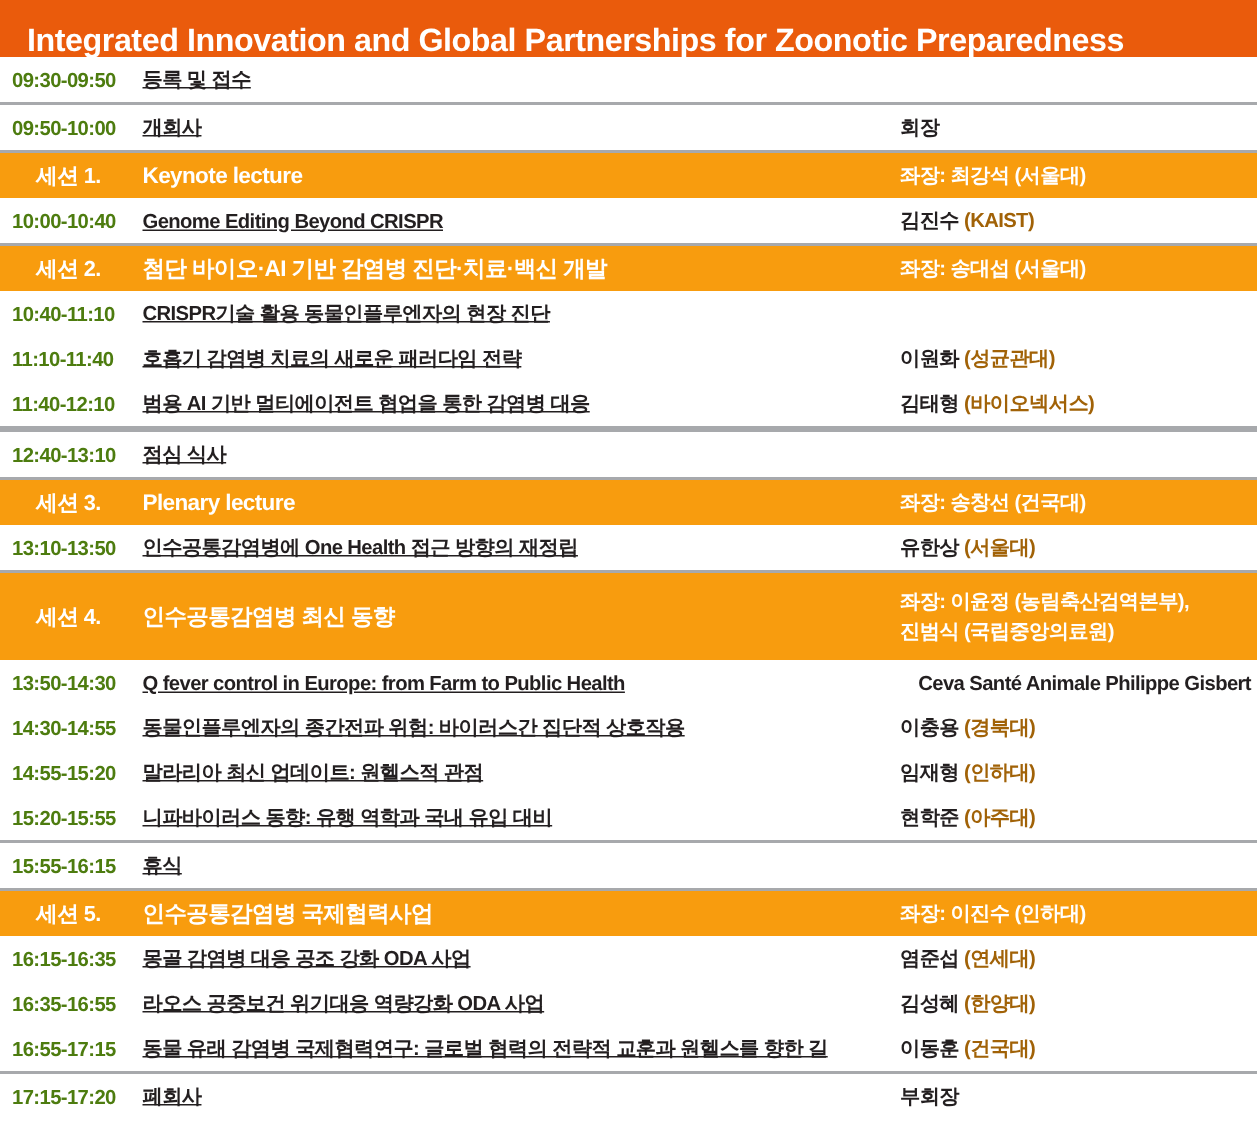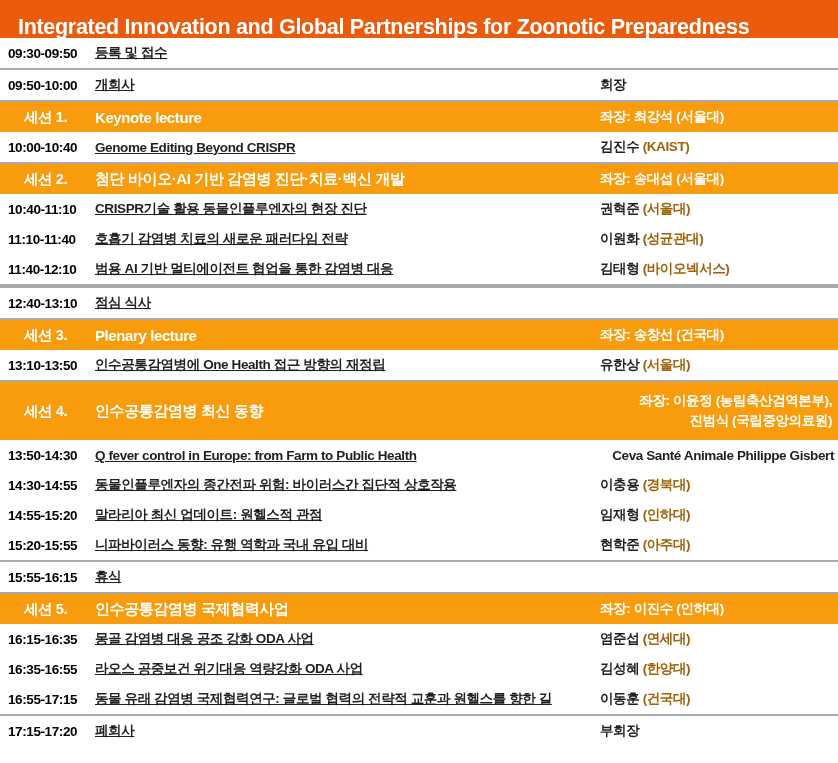--- a/index.html
+++ b/index.html
@@ -37,21 +37,21 @@
     min-height:30px;
   }
   .row .time{
     width:95px;
     flex:0 0 95px;
     padding-left:8px;
     box-sizing:border-box;
     font-size:13.5px;
     font-weight:600;
     letter-spacing:-0.4px;
-    color:#000000;
+    color:#4d7c0f;
     white-space:nowrap;
   }
   .row .title{
     flex:1 1 auto;
     padding-right:8px;
     font-size:13.5px;
     font-weight:bold;
     letter-spacing:-0.4px;
     color:#231f20;
     text-decoration:underline;
@@ -104,21 +104,21 @@
   .session .s-chair{
     flex:0 0 238px;width:238px;
     box-sizing:border-box;
     color:#ffffff;
     font-size:13.5px;font-weight:bold;
     letter-spacing:-0.4px;
     padding-right:6px;
     white-space:pre-line;
   }
   .session.two-line{min-height:58px;}
-  .session.two-line .s-chair{text-align:right;line-height:1.45;}
+  .session.two-line .s-chair{line-height:1.45;}
 </style>
 </head>
 <body>
 
 <div id="page">
 
   <div class="banner">
     <div class="banner-title">Integrated Innovation and Global Partnerships for Zoonotic Preparedness</div>
   </div>
 
@@ -147,21 +147,20 @@
       </div>
       <div class="sep"></div>
       <div class="session">
         <div class="s-no">세션 2.</div>
         <div class="s-title">첨단 바이오·AI 기반 감염병 진단·치료·백신 개발</div>
         <div class="s-chair">좌장: 송대섭 (서울대)</div>
       </div>
       <div class="row plain">
         <div class="time">10:40-11:10</div>
         <div class="title">CRISPR기술 활용 동물인플루엔자의 현장 진단</div>
-        <div class="speaker"><span>권혁준</span><span class="aff"> (서울대)</span></div>
       </div>
       <div class="row plain">
         <div class="time">11:10-11:40</div>
         <div class="title">호흡기 감염병 치료의 새로운 패러다임 전략</div>
         <div class="speaker"><span>이원화</span><span class="aff"> (성균관대)</span></div>
       </div>
       <div class="row plain">
         <div class="time">11:40-12:10</div>
         <div class="title">범용 AI 기반 멀티에이전트 협업을 통한 감염병 대응</div>
         <div class="speaker"><span>김태형</span><span class="aff"> (바이오넥서스)</span></div>

